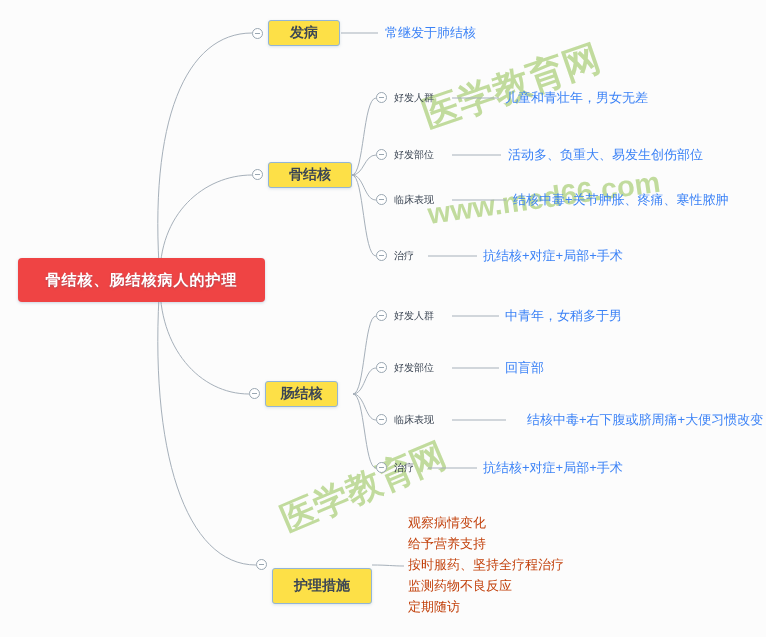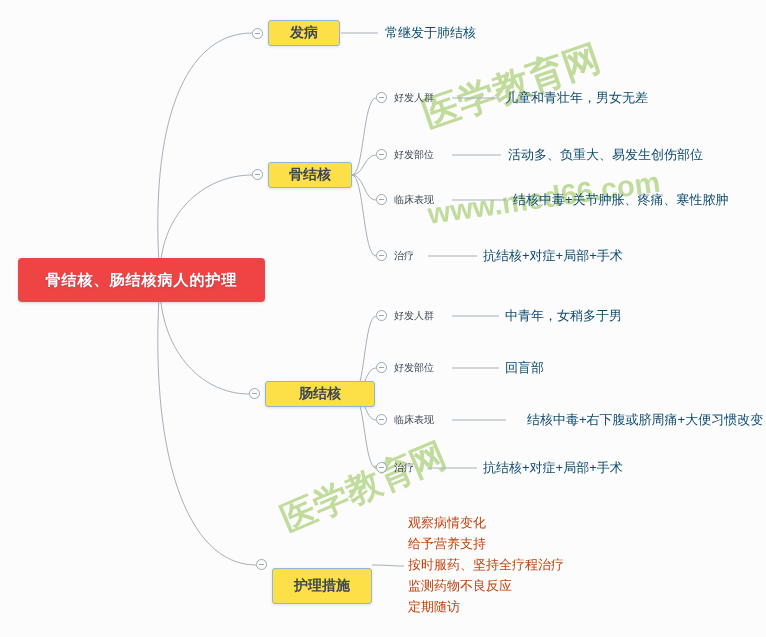--- a/index.html
+++ b/index.html
@@ -31,21 +31,21 @@
     box-shadow:0 1px 3px rgba(120,150,180,.25);
     display:flex; align-items:center; justify-content:center;
     font-size:14px; font-weight:bold; color:#3c4654; white-space:nowrap;
   }
   .label {
     position:absolute; font-size:10px; line-height:18px;
     color:#3c4654; white-space:nowrap;
   }
   .leaf {
     position:absolute; font-size:13px; line-height:18px;
-    color:#0c4a6e; white-space:nowrap;
+    color:#3b82f6; white-space:nowrap;
   }
   .care {
     position:absolute; left:408px; top:512px;
     font-size:13px; line-height:21px; color:#c2410c; white-space:nowrap;
   }
   .minus {
     position:absolute; width:11px; height:11px; box-sizing:border-box;
     border:1px solid #9aa7b2; border-radius:50%; background:#fff; cursor:pointer;
   }
   .minus::after {
@@ -114,21 +114,21 @@
 
   <span class="minus" style="left:376px; top:194px;"></span>
   <div class="label" style="left:394px; top:191px;">临床表现</div>
   <div class="leaf" style="left:513px; top:191px;">结核中毒+关节肿胀、疼痛、寒性脓肿</div>
 
   <span class="minus" style="left:376px; top:250px;"></span>
   <div class="label" style="left:394px; top:247px;">治疗</div>
   <div class="leaf" style="left:483px; top:247px;">抗结核+对症+局部+手术</div>
 
   <span class="minus" style="left:249px; top:388px;"></span>
-  <div class="box" style="left:265px; top:381px; width:110px; height:26px;">肠结核</div>
+  <div class="box" style="left:265px; top:381px; width:73px; height:26px;">肠结核</div>
 
   <span class="minus" style="left:376px; top:310px;"></span>
   <div class="label" style="left:394px; top:307px;">好发人群</div>
   <div class="leaf" style="left:505px; top:307px;">中青年，女稍多于男</div>
 
   <span class="minus" style="left:376px; top:362px;"></span>
   <div class="label" style="left:394px; top:359px;">好发部位</div>
   <div class="leaf" style="left:505px; top:359px;">回盲部</div>
 
   <span class="minus" style="left:376px; top:414px;"></span>

